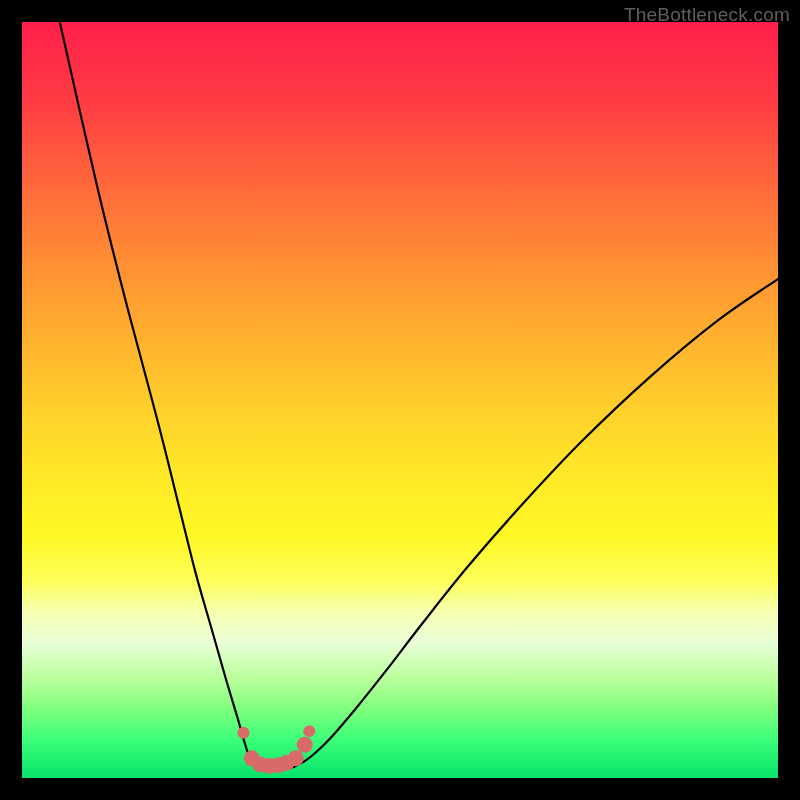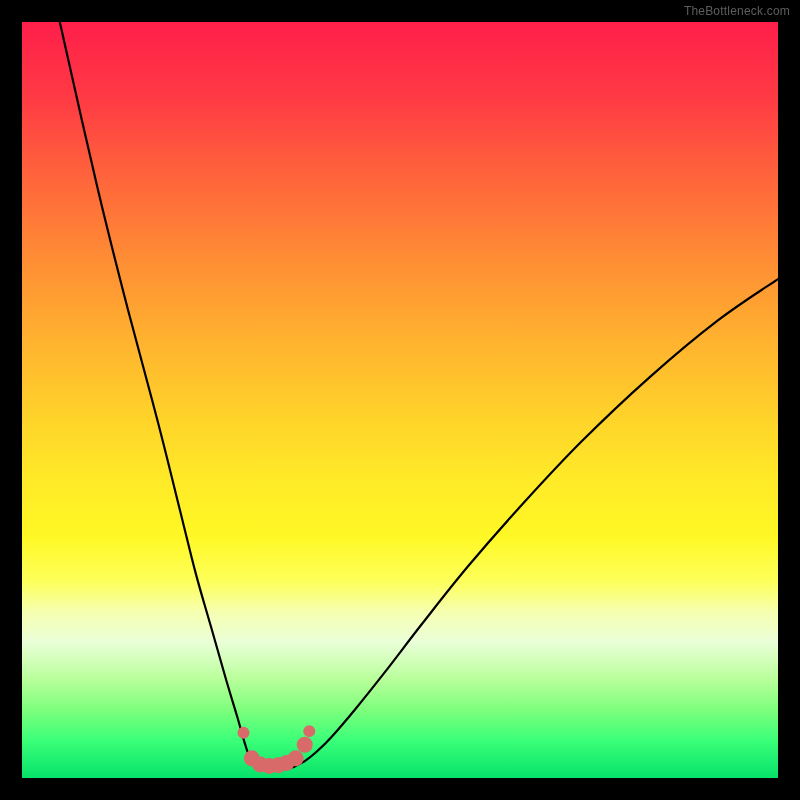--- a/index.html
+++ b/index.html
@@ -32,21 +32,21 @@
       #b8ff9a 87%,
       #7dff7d 91%,
       #3bff78 95%,
       #06e26a 100%);
   }
   .watermark {
     position: absolute;
     top: 4px;
     right: 10px;
     color: #5e5e5e;
-    font-size: 12px;
+    font-size: 19px;
     font-weight: 500;
     letter-spacing: 0.2px;
     user-select: none;
   }
   svg.plot {
     position: absolute;
     left: 22px;
     top: 22px;
     width: 756px;
     height: 756px;

